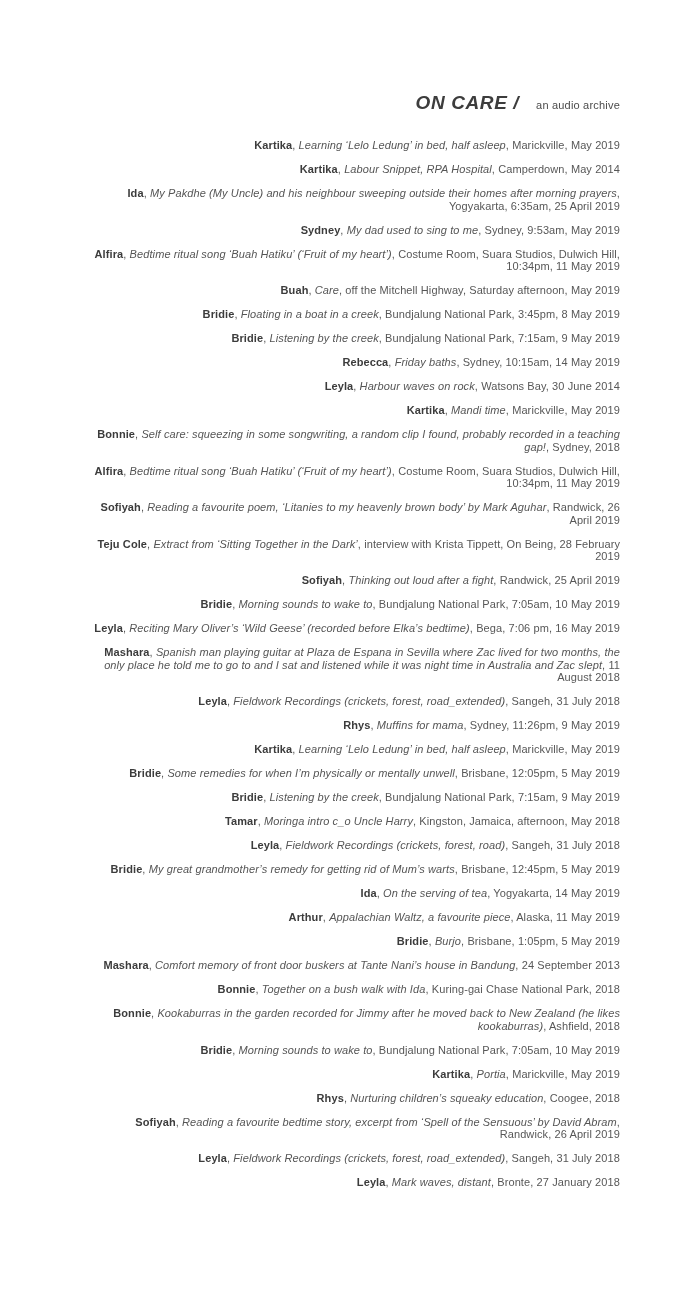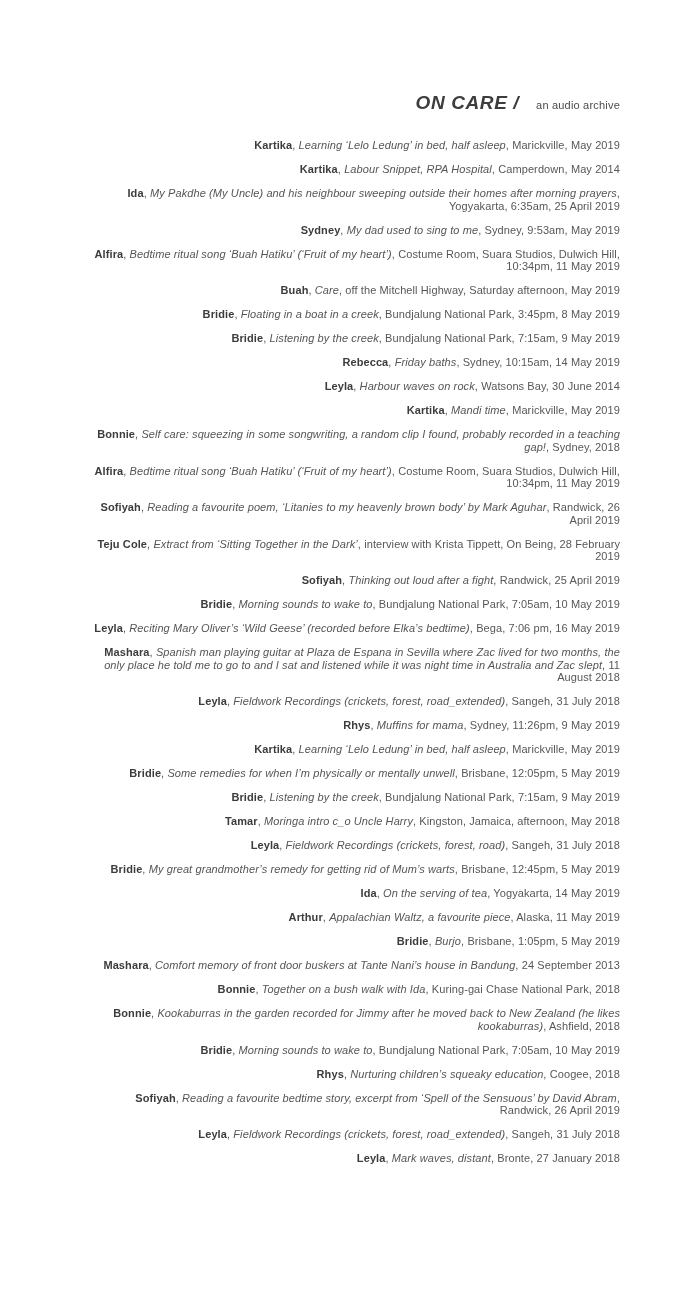--- a/index.html
+++ b/index.html
@@ -93,18 +93,19 @@
       <p class="entry"><strong>Tamar</strong><span>, </span><em>Moringa intro c_o Uncle Harry</em><span>, </span><span>Kingston, Jamaica, afternoon, May 2018</span></p>
       <p class="entry"><strong>Leyla</strong><span>, </span><em>Fieldwork Recordings (crickets, forest, road)</em><span>, </span><span>Sangeh, 31 July 2018</span></p>
       <p class="entry"><strong>Bridie</strong><span>, </span><em>My great grandmother’s remedy for getting rid of Mum’s warts</em><span>, </span><span>Brisbane, 12:45pm, 5 May 2019</span></p>
       <p class="entry"><strong>Ida</strong><span>, </span><em>On the serving of tea</em><span>, </span><span>Yogyakarta, 14 May 2019</span></p>
       <p class="entry"><strong>Arthur</strong><span>, </span><em>Appalachian Waltz, a favourite piece</em><span>, </span><span>Alaska, 11 May 2019</span></p>
       <p class="entry"><strong>Bridie</strong><span>, </span><em>Burjo</em><span>, </span><span>Brisbane, 1:05pm, 5 May 2019</span></p>
       <p class="entry"><strong>Mashara</strong><span>, </span><em>Comfort memory of front door buskers at Tante Nani’s house in Bandung</em><span>, </span><span>24 September 2013</span></p>
       <p class="entry"><strong>Bonnie</strong><span>, </span><em>Together on a bush walk with Ida</em><span>, </span><span>Kuring-gai Chase National Park, 2018</span></p>
       <p class="entry"><strong>Bonnie</strong><span>, </span><em>Kookaburras in the garden recorded for Jimmy after he moved back to New Zealand (he likes kookaburras)</em><span>, </span><span>Ashfield, 2018</span></p>
       <p class="entry"><strong>Bridie</strong><span>, </span><em>Morning sounds to wake to</em><span>, </span><span>Bundjalung National Park, 7:05am, 10 May 2019</span></p>
+      <p class="entry"><strong>Kartika</strong><span>, </span><em>Portia</em><span>, </span><span>Marickville, May 2019</span></p>
       <p class="entry"><strong>Rhys</strong><span>, </span><em>Nurturing children’s squeaky education</em><span>, </span><span>Coogee, 2018</span></p>
       <p class="entry"><strong>Sofiyah</strong><span>, </span><em>Reading a favourite bedtime story, excerpt from ‘Spell of the Sensuous’ by David Abram</em><span>, </span><span>Randwick, 26 April 2019</span></p>
       <p class="entry"><strong>Leyla</strong><span>, </span><em>Fieldwork Recordings (crickets, forest, road_extended)</em><span>, </span><span>Sangeh, 31 July 2018</span></p>
       <p class="entry"><strong>Leyla</strong><span>, </span><em>Mark waves, distant</em><span>, </span><span>Bronte, 27 January 2018</span></p>
     </div>
 </div>
 
 </body></html>

